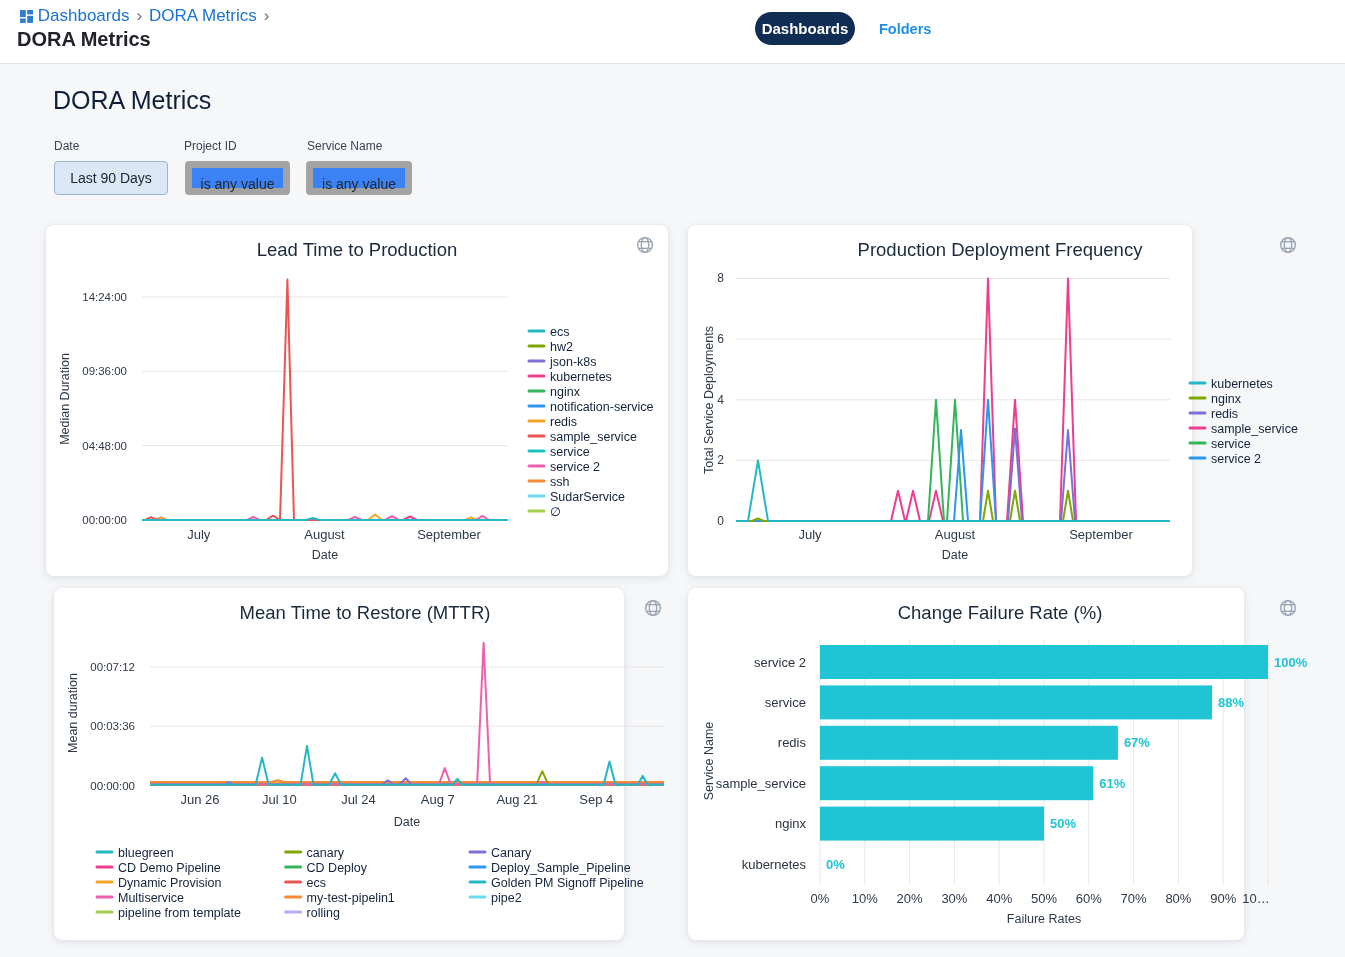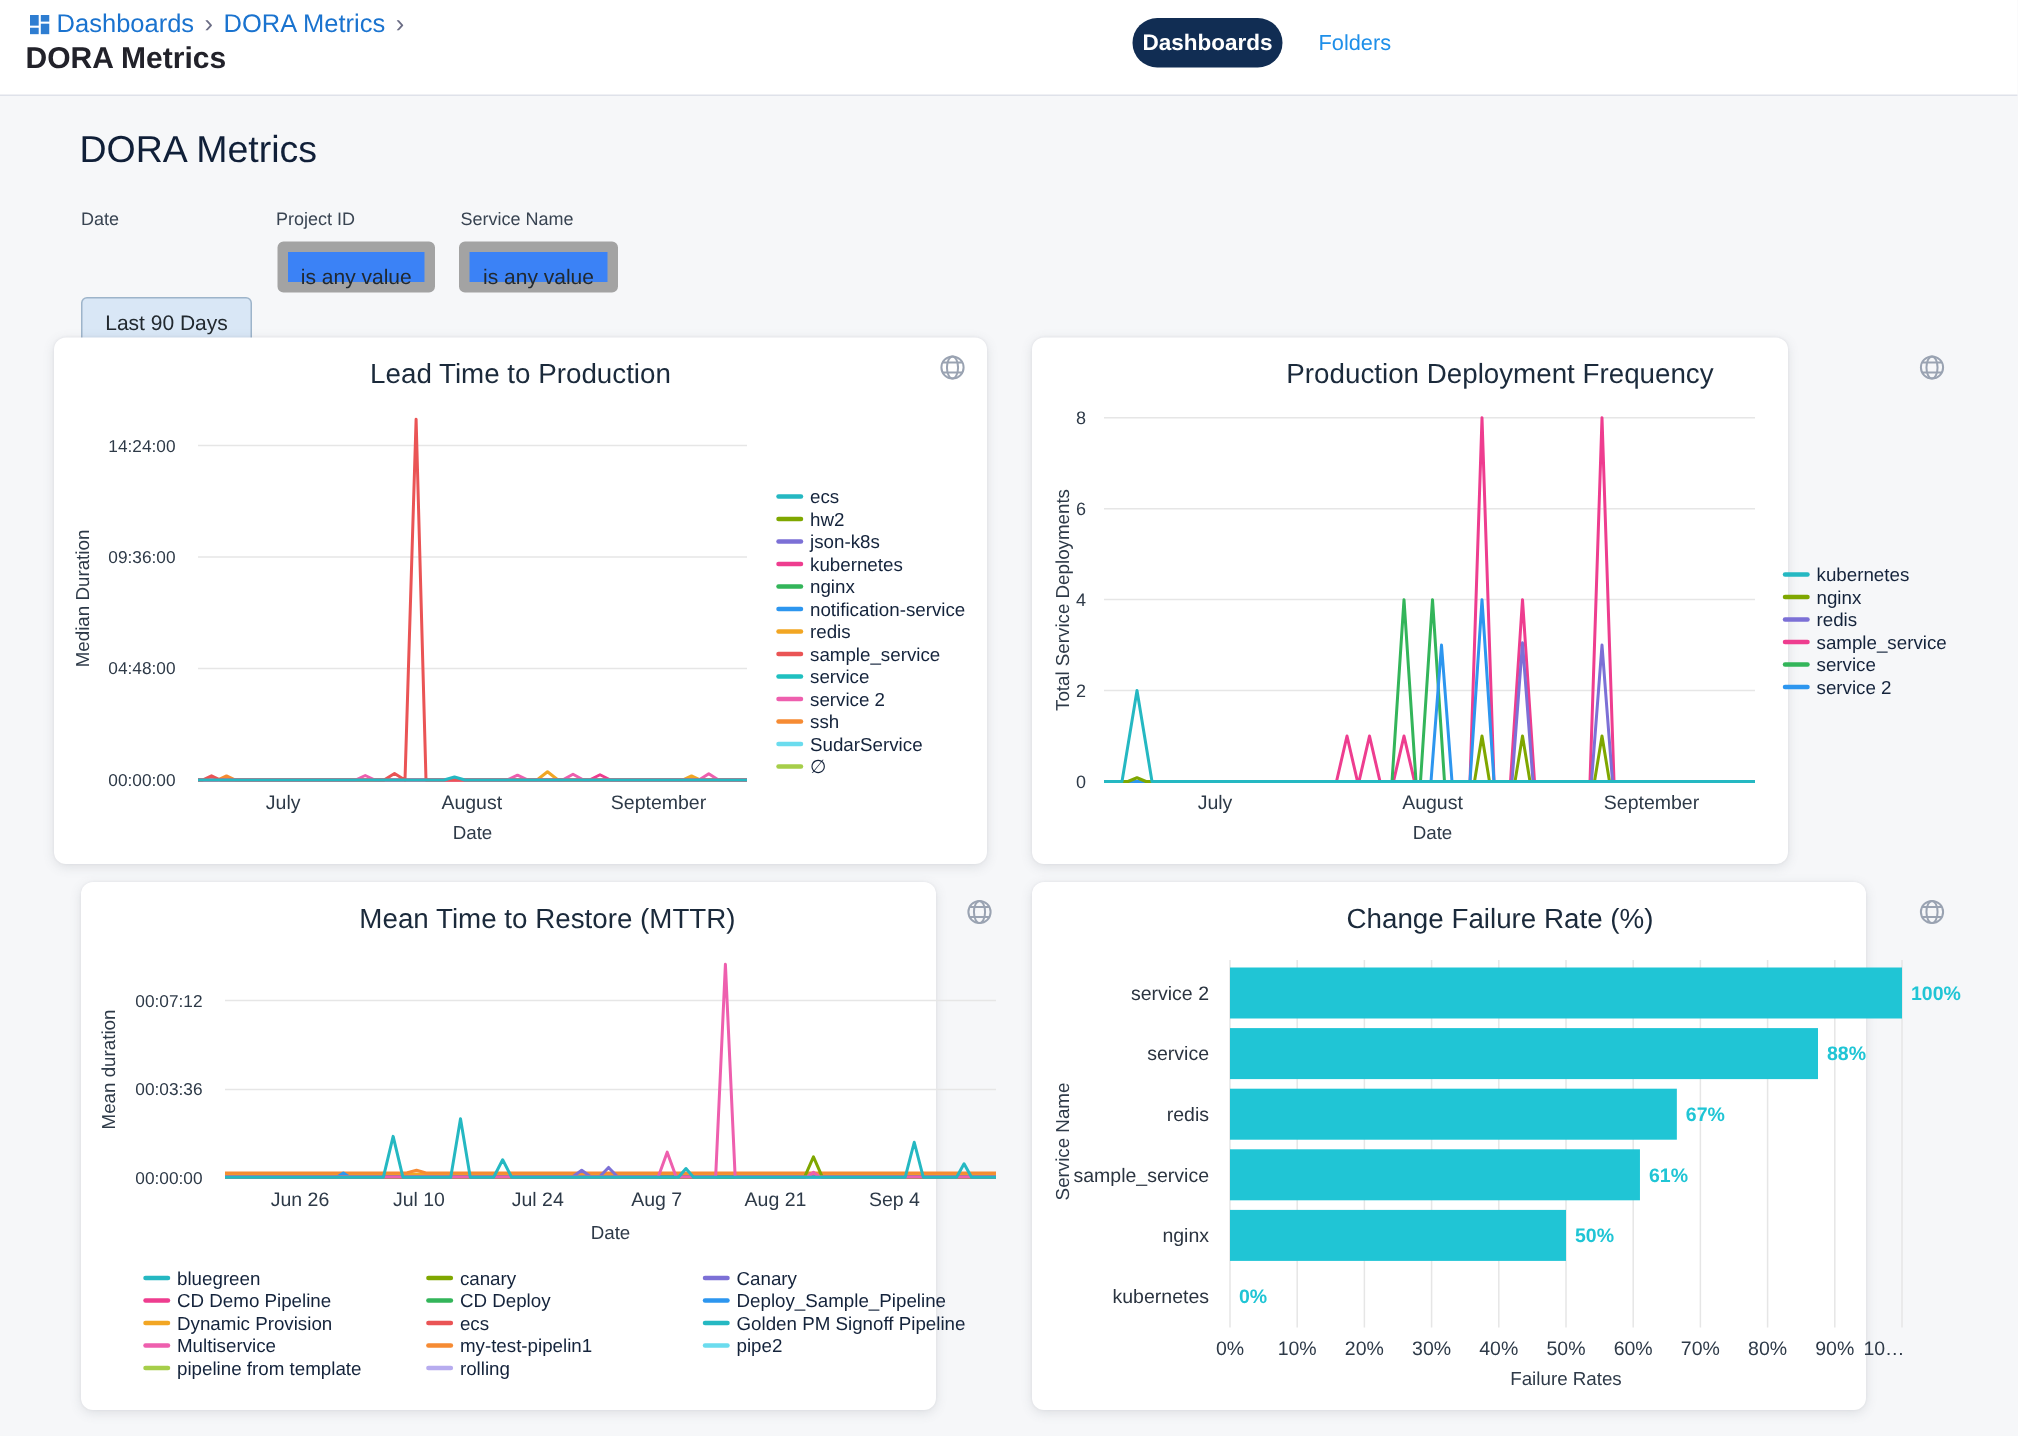--- a/index.html
+++ b/index.html
@@ -2,25 +2,25 @@
 <html><head><meta charset="utf-8"><title>DORA Metrics</title>
 <style>
 * { margin:0; padding:0; box-sizing:border-box; }
 html,body { width:1345px; height:957px; font-family:"Liberation Sans", sans-serif; background:#f6f7f9; overflow:hidden; }
 .hdr { position:absolute; left:0; top:0; width:1345px; height:64px; background:#fff; border-bottom:1px solid #dfe2ea; }
 .crumbs { position:absolute; left:20px; top:6px; font-size:17px; font-weight:500; color:#1a73cf; }
 .crumbs a { color:#1a73cf; text-decoration:none; }
 .crumbs .sep { color:#6b6d85; font-weight:400; padding:0 7px; }
 .pagetitle { position:absolute; left:17px; top:28px; font-size:20px; font-weight:bold; color:#22222a; }
 .pill { position:absolute; left:755px; top:12px; width:100px; height:33px; border-radius:16.5px; background:#112d53; color:#fff; font-size:15px; font-weight:bold; text-align:center; line-height:33px; }
-.folders { position:absolute; left:879px; top:21px; font-size:14.5px; font-weight:400; color:#1e8fe9; }
+.folders { position:absolute; left:879px; top:21px; font-size:14.5px; font-weight:700; color:#1e8fe9; }
 .h1 { position:absolute; left:53px; top:86px; font-size:25px; font-weight:500; color:#101f38; }
 .flabel { position:absolute; font-size:12px; color:#394452; top:139px; }
 .fbtn { position:absolute; top:161px; height:34px; border-radius:4px; font-size:14px; color:#22292f; text-align:center; line-height:32px; }
-.fbtn.sel { background:#d9e7f6; border:1px solid #9db4ca;margin-top:37px; }
+.fbtn.sel { background:#d9e7f6; border:1px solid #9db4ca; }
 .fbtn.plain { background:#3b82f6; border:7px solid #a3a3a3; }
 .card { position:absolute; background:#fff; border-radius:8px; box-shadow:0 2px 8px rgba(96,97,112,0.16), 0 0 2px rgba(40,41,61,0.06); }
 </style></head>
 <body>
 <div class="hdr">
   <div class="crumbs"><svg width="13" height="13" viewBox="0 0 13 13" style="vertical-align:-2px">
 <rect x="0" y="0" width="5.8" height="7.1" fill="#2e7dd1"></rect>
 <rect x="0" y="8.5" width="5.8" height="4.4" fill="#2e7dd1"></rect>
 <rect x="7.2" y="0" width="5.8" height="4.4" fill="#2e7dd1"></rect>
 <rect x="7.2" y="5.8" width="5.8" height="7.1" fill="#2e7dd1"></rect>
@@ -29,21 +29,21 @@
   <div class="pill">Dashboards</div>
   <div class="folders">Folders</div>
 </div>
 <div class="h1">DORA Metrics</div>
 <div class="flabel" style="left:54px">Date</div>
 <div class="flabel" style="left:184px">Project ID</div>
 <div class="flabel" style="left:307px">Service Name</div>
 <div class="fbtn sel" style="left:54px; width:114px">Last 90 Days</div>
 <div class="fbtn plain" style="left:185px; width:105px">is any value</div>
 <div class="fbtn plain" style="left:306px; width:106px">is any value</div>
-<div class="card" style="left:36px; top:225px; width:622px; height:351px"><svg width="622" height="351" viewBox="0 0 622 351" font-family="Liberation Sans, sans-serif">
+<div class="card" style="left:46px; top:225px; width:622px; height:351px"><svg width="622" height="351" viewBox="0 0 622 351" font-family="Liberation Sans, sans-serif">
       <text x="311" y="30.5" font-size="18.5" fill="#1b2a3b" text-anchor="middle">Lead Time to Production</text>
       <g stroke="#9aa3b2" stroke-width="1.35" fill="none">
         <circle cx="599" cy="20" r="7.4"></circle>
         <ellipse cx="599" cy="20" rx="3.7" ry="7.4"></ellipse>
         <line x1="592.41" y1="16.67" x2="605.59" y2="16.67"></line>
         <line x1="592.41" y1="23.33" x2="605.59" y2="23.33"></line>
       </g>
       <line x1="96" y1="72.01" x2="462" y2="72.01" stroke="#e6e6e6" stroke-width="1"></line>
       <line x1="96" y1="146.34" x2="462" y2="146.34" stroke="#e6e6e6" stroke-width="1"></line>
       <line x1="96" y1="220.67" x2="462" y2="220.67" stroke="#e6e6e6" stroke-width="1"></line>

